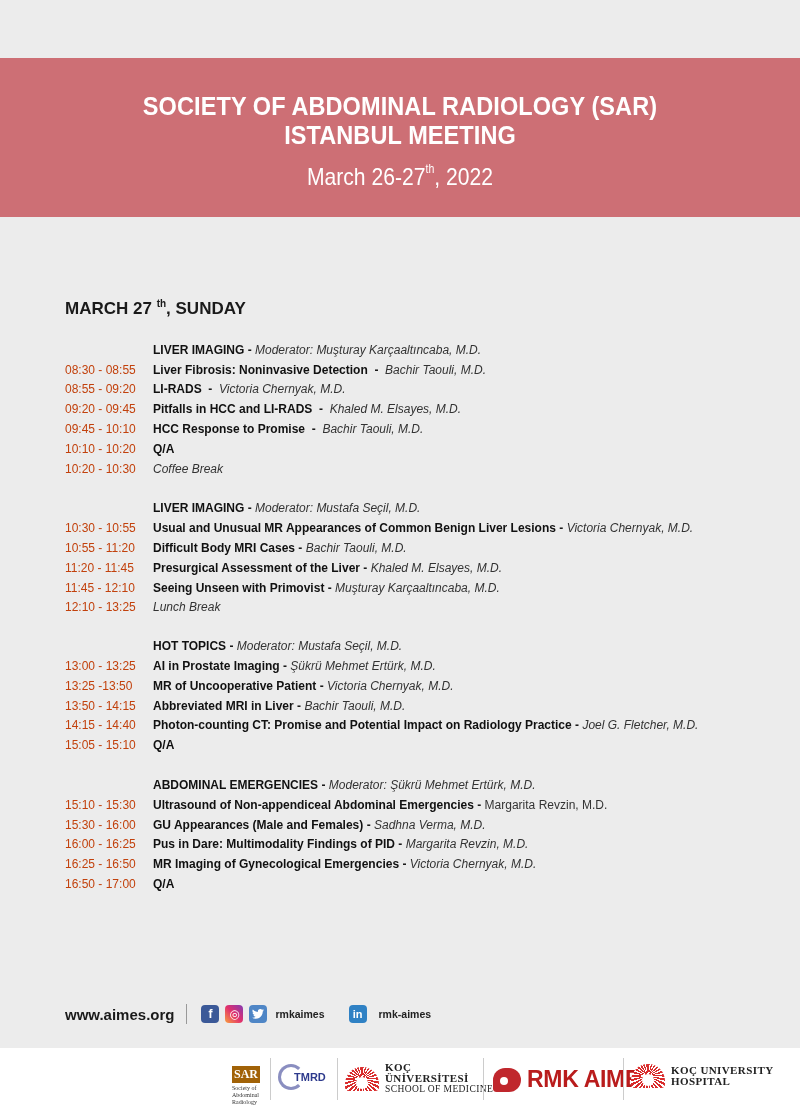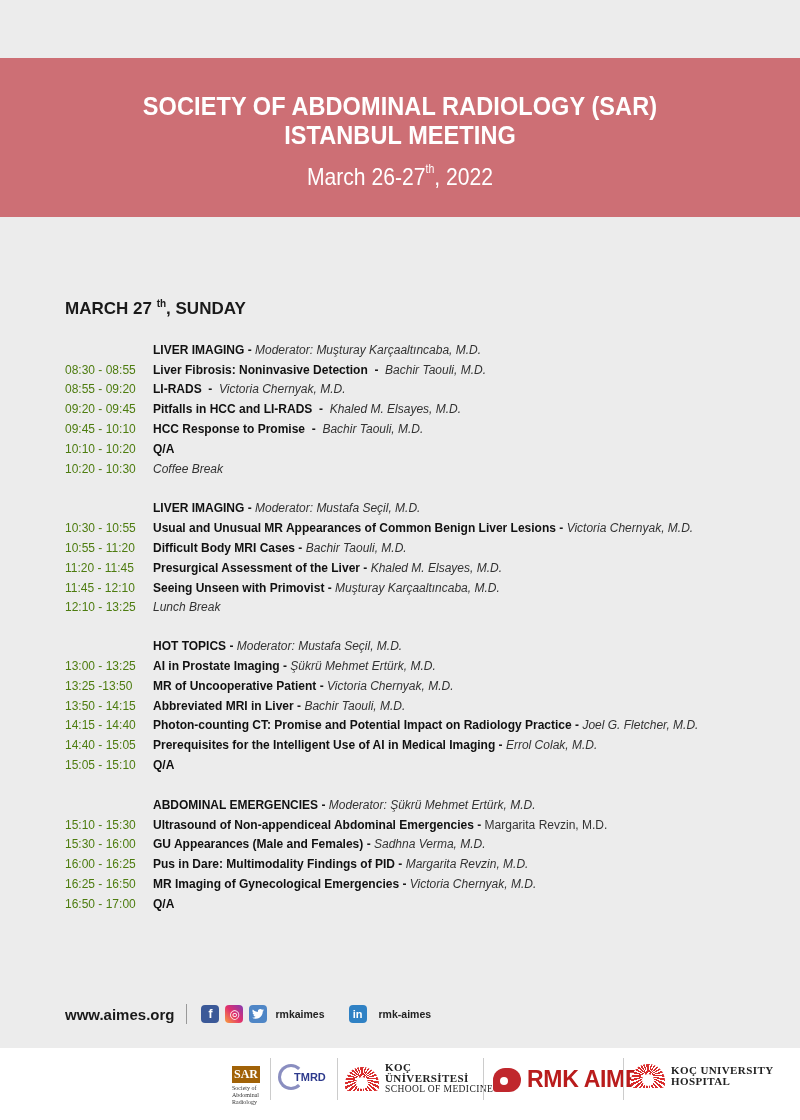--- a/index.html
+++ b/index.html
@@ -41,21 +41,21 @@
   }
   .day-heading sup { font-size: 10px; vertical-align: 7px; }
 
   .schedule { position: absolute; left: 65px; top: 340px; width: 720px; }
   .block { margin-bottom: 20px; }
   .block:nth-child(2) { margin-bottom: 19px; }
   .row {
     display: flex; height: 19.8px; align-items: center;
     font-size: 12px; white-space: nowrap;
   }
-  .row .time { width: 88px; color: #4d7c0f; }
+  .row .time { width: 88px; color: #c2410c; }
   .row .content { flex: 1; }
   .row .topic { font-weight: bold; color: #111; }
   .row .sep { font-weight: bold; }
   .row .speaker { font-style: italic; color: #333; }
   .row .speaker.plain { font-style: normal; }
   .row .header-title { font-weight: bold; color: #111; }
 
   .footer-links {
     position: absolute; left: 65px; top: 1002px;
     display: flex; align-items: center; height: 24px;
@@ -186,24 +186,20 @@
       </div>
       <div class="row">
         <span class="time">13:50 - 14:15</span>
         <span class="content"><span class="topic">Abbreviated MRI in Liver</span><span class="sep" style="white-space:pre"> - </span><span class="speaker">Bachir Taouli, M.D.</span></span>
       </div>
       <div class="row">
         <span class="time">14:15 - 14:40</span>
         <span class="content"><span class="topic">Photon-counting CT: Promise and Potential Impact on Radiology Practice</span><span class="sep" style="white-space:pre"> - </span><span class="speaker">Joel G. Fletcher, M.D.</span></span>
       </div>
       <div class="row">
-        <span class="time">14:40 - 15:05</span>
-        <span class="content"><span class="topic">Prerequisites for the Intelligent Use of AI in Medical Imaging</span><span class="sep" style="white-space:pre"> - </span><span class="speaker">Errol Colak, M.D.</span></span>
-      </div>
-      <div class="row">
         <span class="time">15:05 - 15:10</span>
         <span class="content"><span class="topic">Q/A</span><span class="sep" style="white-space:pre"></span><span class="speaker"></span></span>
       </div>
     </div>
     <div class="block">
       <div class="row">
         <span class="time"></span>
         <span class="content"><span class="header-title">ABDOMINAL EMERGENCIES</span><span class="sep"> - </span><span class="speaker">Moderator: Şükrü Mehmet Ertürk, M.D.</span></span>
       </div>
       <div class="row">

